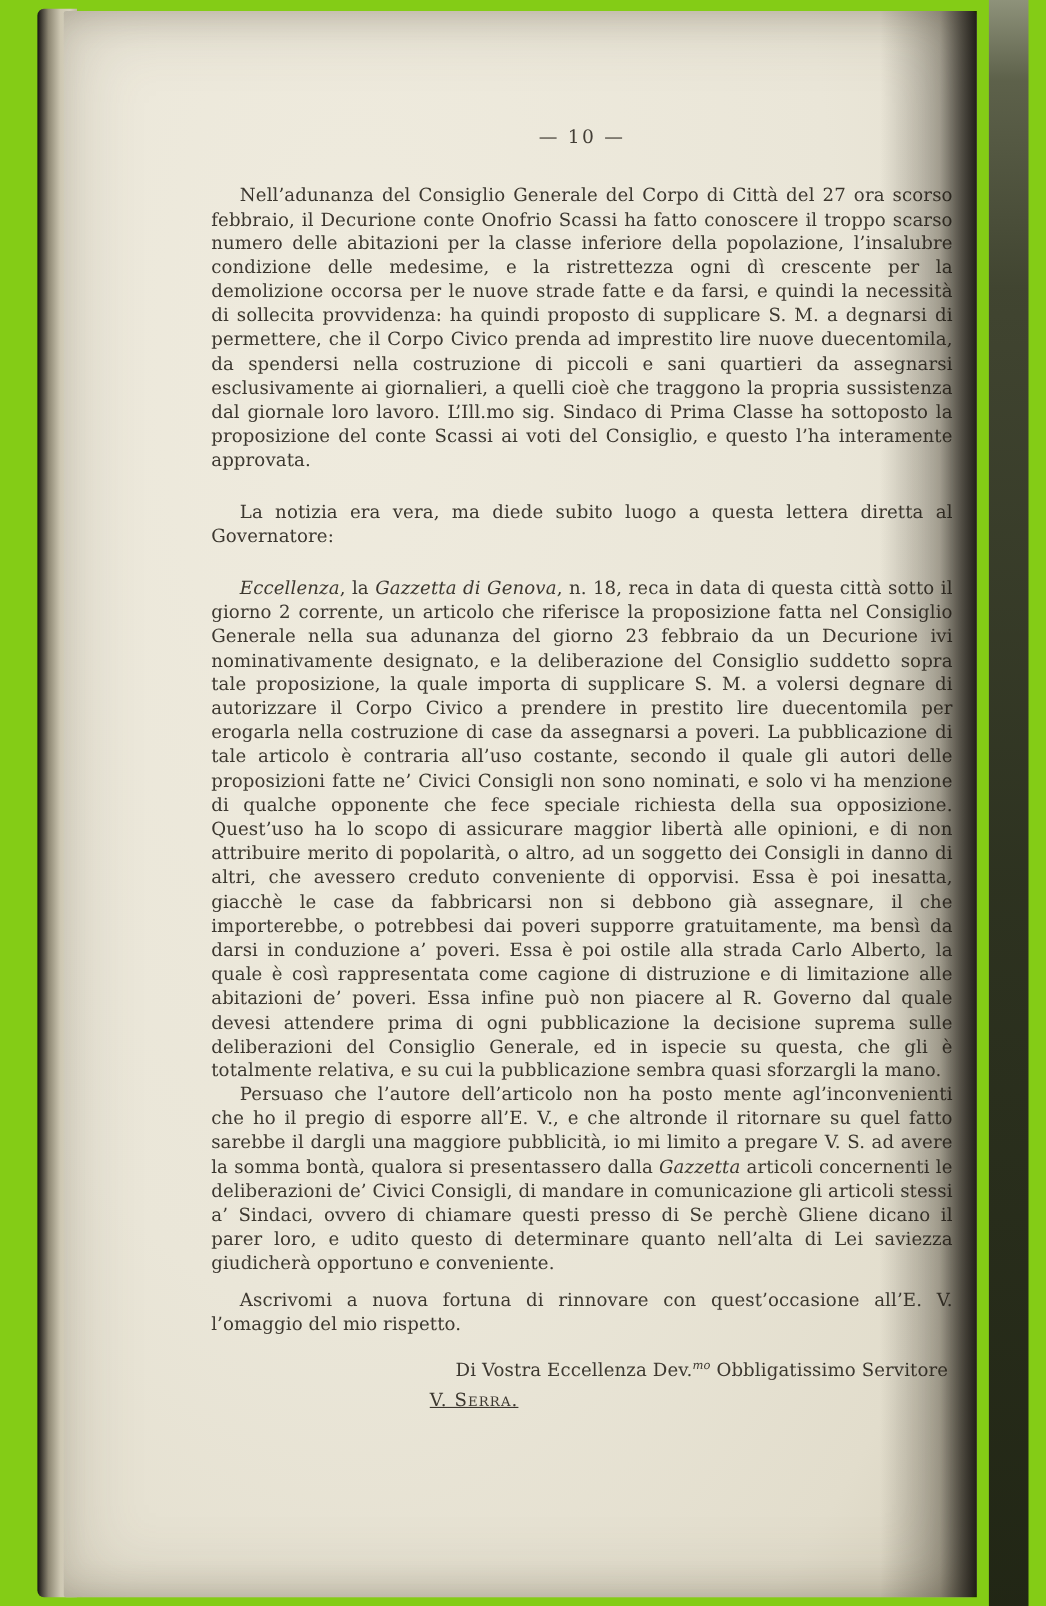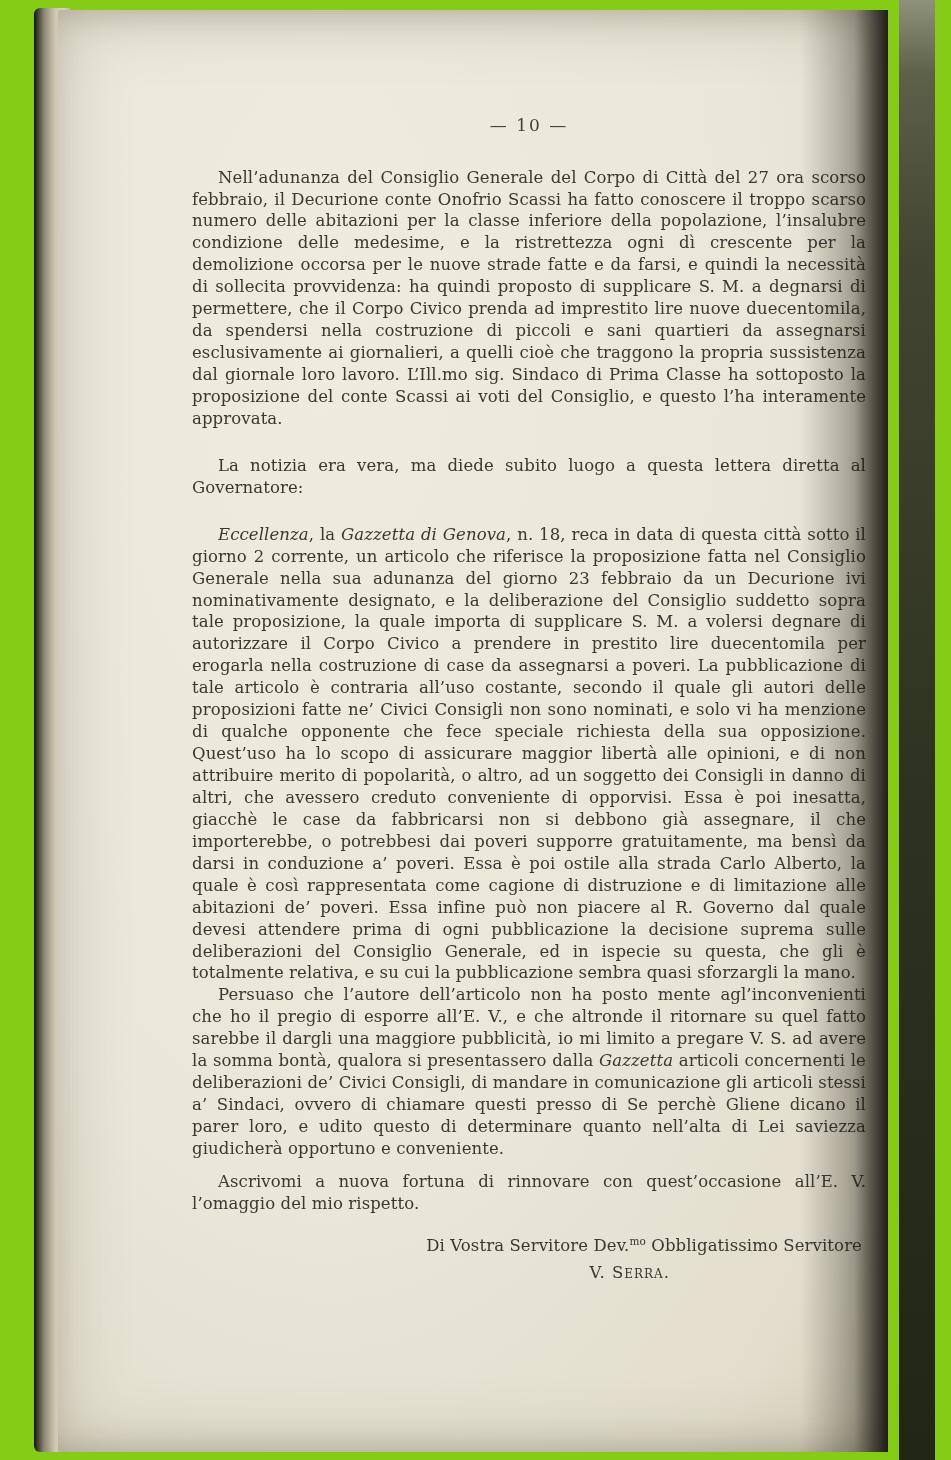--- a/index.html
+++ b/index.html
@@ -48,26 +48,26 @@
     letter-spacing:.1px;
   }
   .page-number {
     text-align:center; margin-bottom:30px;
     font-size:17px; letter-spacing:2px; color:#433e36;
   }
   .para { text-indent:26px; }
   .spaced { margin-top:25px; }
   .gap-sm { margin-top:11px; }
   em { }
-  sup { font-size:10.5px; vertical-align:super; line-height:0; }
+  sup { font-size:10.5px; vertical-align:super; line-height:0;font-style:italic; }
 
   .signature { margin-top:20px; }
   .sig-line1 { text-align:right; padding-right:4px; }
-  .sig-name  { text-align:right; padding-right:196px; margin-top:5px;
-               font-variant:small-caps; letter-spacing:1px; }
+  .sig-name  { text-align:center; padding-right:196px; margin-top:5px;
+               font-variant:small-caps; letter-spacing:1px;text-decoration:underline; }
 </style>
 </head>
 <body>
 
 <div class="scan">
   <div class="page-edge-left"></div>
 
   <div class="paper">
     <div class="content">
 
@@ -77,21 +77,21 @@
 
       <p class="para spaced">La notizia era vera, ma diede subito luogo a questa lettera diretta al Governatore:</p>
 
       <p class="para spaced"><em>Eccellenza</em><span>, la </span><em>Gazzetta di Genova</em><span>, n. 18, reca in data di questa città sotto il giorno 2 corrente, un articolo che riferisce la proposizione fatta nel Consiglio Generale nella sua adunanza del giorno 23 febbraio da un Decurione ivi nominativamente designato, e la deliberazione del Consiglio suddetto sopra tale proposizione, la quale importa di supplicare S. M. a volersi degnare di autorizzare il Corpo Civico a prendere in prestito lire duecentomila per erogarla nella costruzione di case da assegnarsi a poveri. La pubblicazione di tale articolo è contraria all’uso costante, secondo il quale gli autori delle proposizioni fatte ne’ Civici Consigli non sono nominati, e solo vi ha menzione di qualche opponente che fece speciale richiesta della sua opposizione. Quest’uso ha lo scopo di assicurare maggior libertà alle opinioni, e di non attribuire merito di popolarità, o altro, ad un soggetto dei Consigli in danno di altri, che avessero creduto conveniente di opporvisi. Essa è poi inesatta, giacchè le case da fabbricarsi non si debbono già assegnare, il che importerebbe, o potrebbesi dai poveri supporre gratuitamente, ma bensì da darsi in conduzione a’ poveri. Essa è poi ostile alla strada Carlo Alberto, la quale è così rappresentata come cagione di distruzione e di limitazione alle abitazioni de’ poveri. Essa infine può non piacere al R. Governo dal quale devesi attendere prima di ogni pubblicazione la decisione suprema sulle deliberazioni del Consiglio Generale, ed in ispecie su questa, che gli è totalmente relativa, e su cui la pubblicazione sembra quasi sforzargli la mano.</span></p>
 
       <p class="para"><span>Persuaso che l’autore dell’articolo non ha posto mente agl’inconvenienti che ho il pregio di esporre all’E. V., e che altronde il ritornare su quel fatto sarebbe il dargli una maggiore pubblicità, io mi limito a pregare V. S. ad avere la somma bontà, qualora si presentassero dalla </span><em>Gazzetta</em><span> articoli concernenti le deliberazioni de’ Civici Consigli, di mandare in comunicazione gli articoli stessi a’ Sindaci, ovvero di chiamare questi presso di Se perchè Gliene dicano il parer loro, e udito questo di determinare quanto nell’alta di Lei saviezza giudicherà opportuno e conveniente.</span></p>
 
       <p class="para gap-sm">Ascrivomi a nuova fortuna di rinnovare con quest’occasione all’E. V. l’omaggio del mio rispetto.</p>
 
       <div class="signature">
-        <div class="sig-line1"><span>Di Vostra Servitore Dev.</span><sup>mo</sup><span> Obbligatissimo Servitore</span></div>
+        <div class="sig-line1"><span>Di Vostra Eccellenza Dev.</span><sup>mo</sup><span> Obbligatissimo Servitore</span></div>
         <div class="sig-name">V. Serra.</div>
       </div>
 
     </div>
   </div>
 
   <div class="gutter"></div>
   <div class="right-sliver"></div>
 </div>
 

